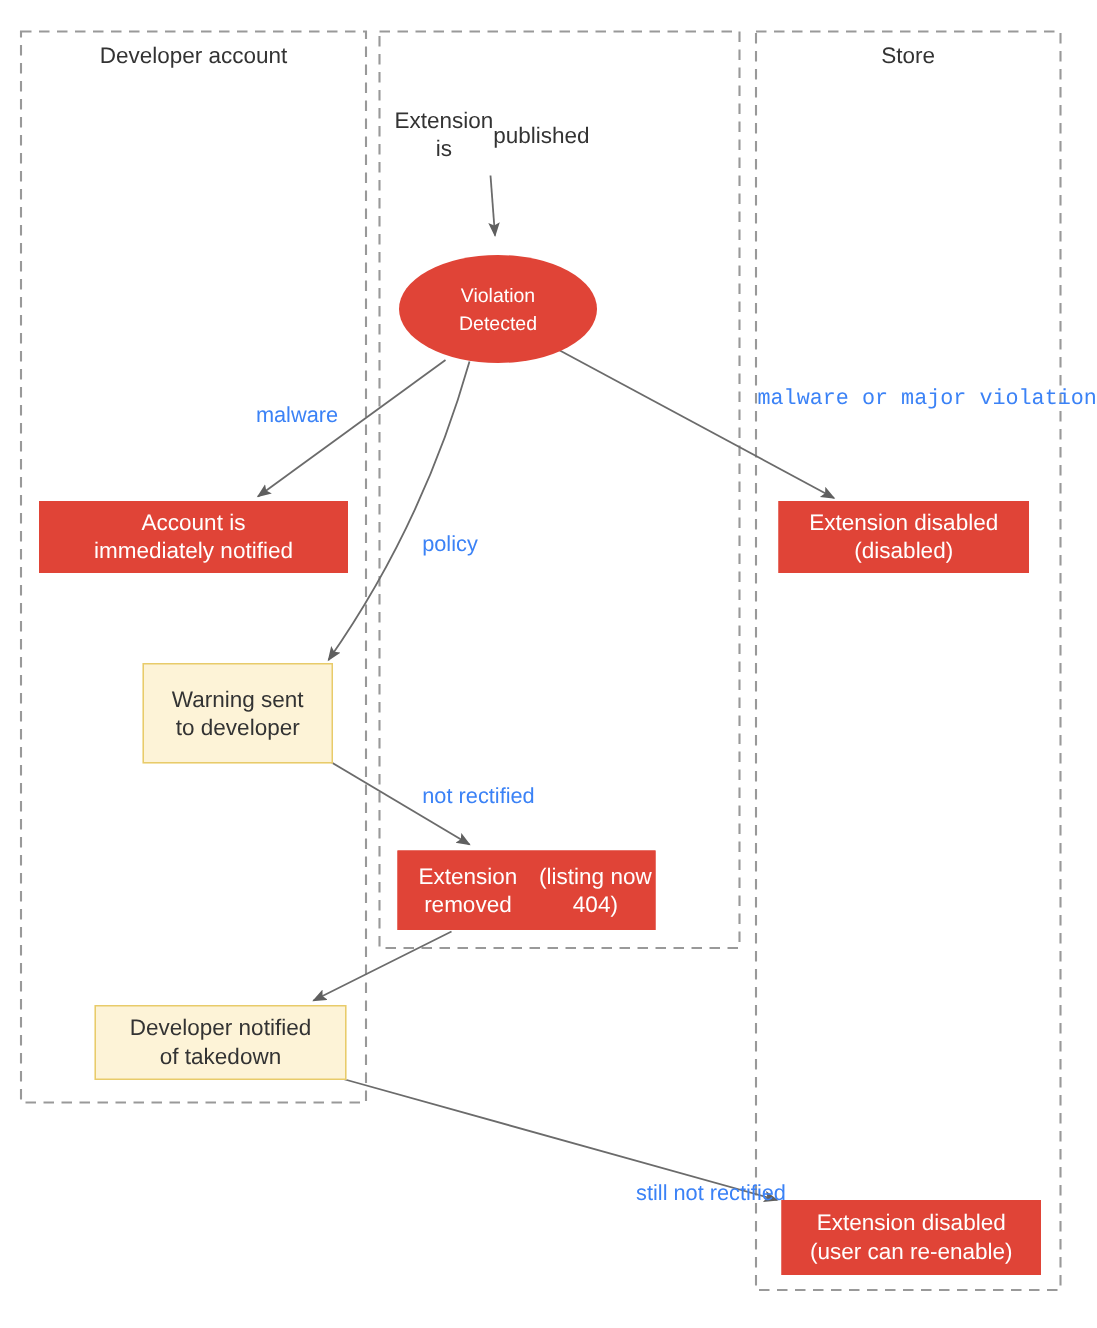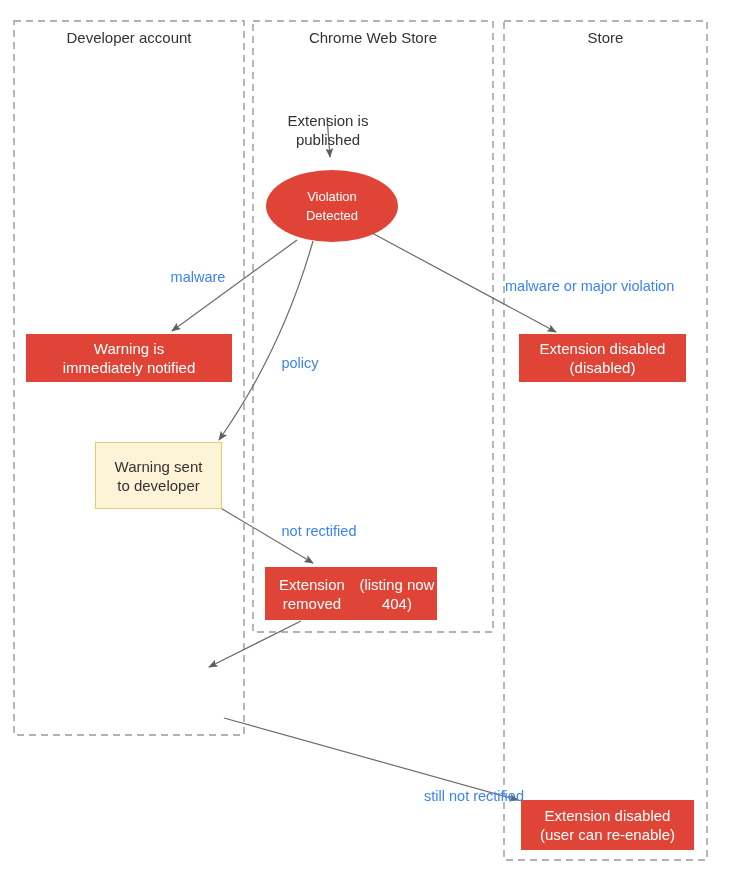--- a/index.html
+++ b/index.html
@@ -104,21 +104,20 @@
 
 <div id="canvas">
 
   <svg class="layer lanes" viewBox="0 0 731 885">
     <rect class="lane-rect" x="14" y="21" width="230" height="714"></rect>
     <rect class="lane-rect" x="253" y="21" width="240" height="611"></rect>
     <rect class="lane-rect" x="504" y="21" width="203" height="839"></rect>
   </svg>
 
   <div class="lane-title" style="left:14px; top:29px; width:230px;">Developer account</div>
-  <div class="lane-title" style="left:253px; top:29px; width:240px;">Chrome Web Store</div>
   <div class="lane-title" style="left:504px; top:29px; width:203px;">Store</div>
 
   <svg class="layer edges" viewBox="0 0 731 885">
     <defs>
       <marker id="arrowhead" markerWidth="9" markerHeight="9" refX="7.2" refY="3.2" orient="auto" markerUnits="strokeWidth">
         <path d="M0,0 L8,3.2 L0,6.4 L1.6,3.2 z" fill="#5f5f5f"></path>
       </marker>
     </defs>
 
     <path class="edge-path" marker-end="url(#arrowhead)" d="M 327 117 L 330 157"></path>
@@ -133,58 +132,62 @@
 
     <path class="edge-path" marker-end="url(#arrowhead)" d="M 301 621 L 209 667"></path>
 
     <path class="edge-path" marker-end="url(#arrowhead)" d="M 224 718 L 518 800"></path>
   </svg>
 
   <div class="edge-label" style="left:162px; top:268px; width:72px;">malware</div>
 
   <div class="edge-label" style="left:274px; top:354px; width:52px;">policy</div>
 
-  <div class="edge-label" style="left:505px; top:277px; width:160px;">
+  <div class="edge-label" style="left:505px; top:257px; width:160px;font-family:Liberation Mono, monospace;">
     <span>malware or</span>
     <span>major violation</span>
   </div>
 
   <div class="edge-label" style="left:269px; top:522px; width:100px;">not rectified</div>
 
   <div class="edge-label" style="left:409px; top:787px; width:130px;">still not rectified</div>
 
-  <div class="node node-text" style="left:264px; top:68px; width:128px; height:44px; flex-direction:column;margin-top:40px;">
+  <div class="node node-text" style="left:264px; top:68px; width:128px; height:44px; flex-direction:row;">
     <span>Extension is</span>
     <span>published</span>
   </div>
 
   <div class="node node-ellipse" style="left:266px; top:170px; width:132px; height:72px; flex-direction:column;">
     <span>Violation</span>
     <span>Detected</span>
   </div>
 
   <div class="node node-red" style="left:26px; top:334px; width:206px; height:48px; flex-direction:column;">
-    <span>Warning is</span>
+    <span>Account is</span>
     <span>immediately notified</span>
   </div>
 
   <div class="node node-red" style="left:519px; top:334px; width:167px; height:48px; flex-direction:column;">
     <span>Extension disabled</span>
     <span>(disabled)</span>
   </div>
 
   <div class="node node-yellow" style="left:95px; top:442px; width:127px; height:67px; flex-direction:column;">
     <span>Warning sent</span>
     <span>to developer</span>
   </div>
 
   <div class="node node-red" style="left:265px; top:567px; width:172px; height:53px; flex-direction:row;">
     <span>Extension removed</span>
     <span>(listing now 404)</span>
   </div>
 
+  <div class="node node-yellow" style="left:63px; top:670px; width:168px; height:50px; flex-direction:column;">
+    <span>Developer notified</span>
+    <span>of takedown</span>
+  </div>
 
   <div class="node node-red" style="left:521px; top:800px; width:173px; height:50px; flex-direction:column;">
     <span>Extension disabled</span>
     <span>(user can re-enable)</span>
   </div>
 
 </div>
 
 </body></html>

